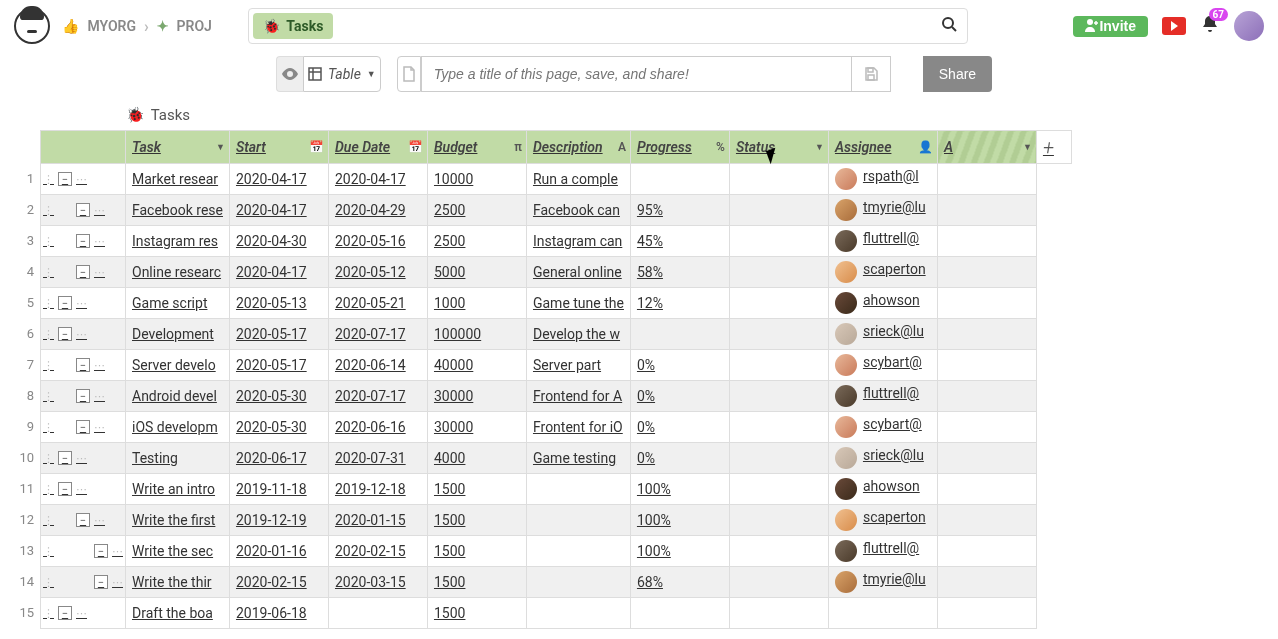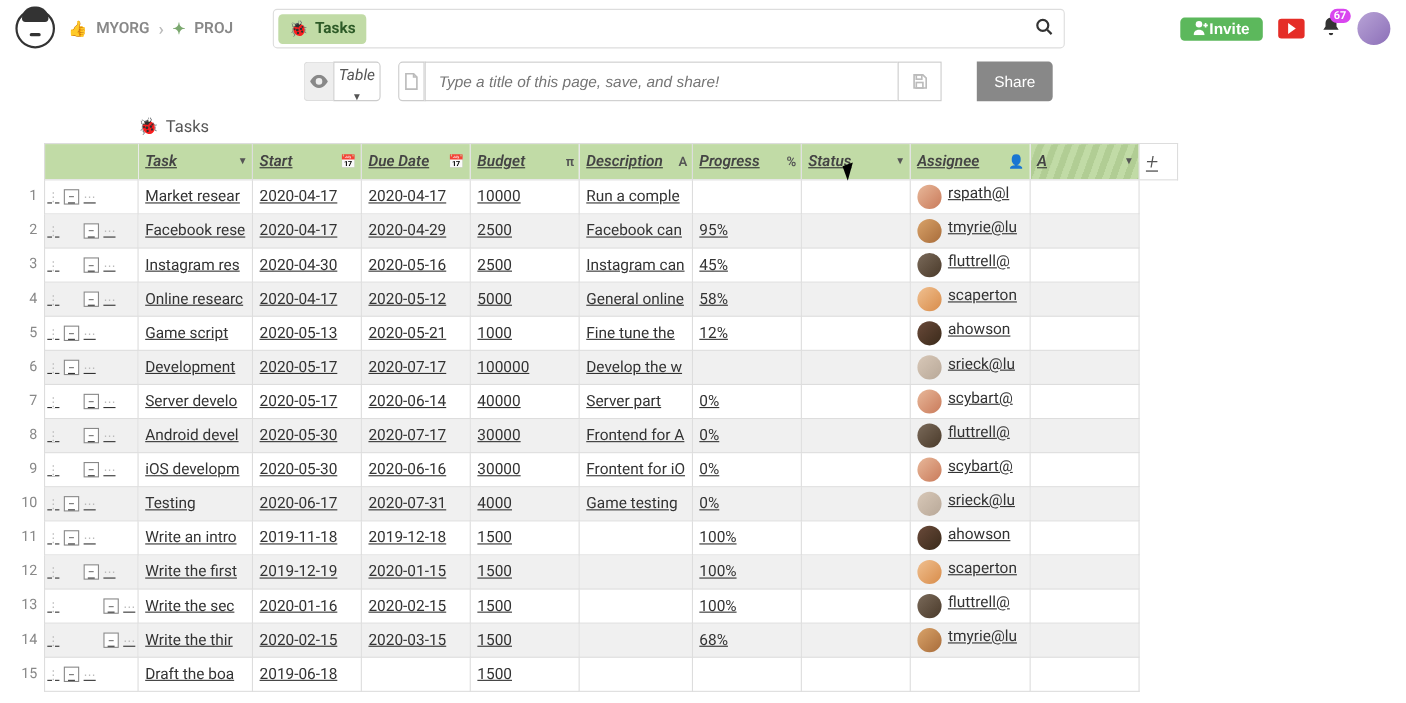--- a/index.html
+++ b/index.html
@@ -62,21 +62,21 @@
 .yt-icon { width: 24px; height: 18px; background: #e52d27; border-radius: 3px; position: relative; }
 .yt-icon::after { content: ""; position: absolute; left: 9px; top: 4px; border-left: 7px solid #fff; border-top: 5px solid transparent; border-bottom: 5px solid transparent; }
 .bell-wrap { position: relative; color: #333; font-size: 20px; }
 .badge { position: absolute; top: -6px; right: -8px; background: #d946ef; color: #fff; font-size: 10px; font-weight: 700; border-radius: 8px; padding: 1px 4px; }
 .avatar-top { width: 30px; height: 30px; border-radius: 50%; background: linear-gradient(135deg,#b8a3d6,#8c6fb8); }
 
 
 .toolbar { display: flex; align-items: center; gap: 8px; padding: 4px 0 10px 276px; }
 .tbtn {
   border: 1px solid #ccc; background: #fff; border-radius: 4px; height: 36px;
-  display: flex; align-items: center; justify-content: center; padding: 0 4px; color: #555; flex-direction: column;
+  display: flex; align-items: center; justify-content: center; padding: 0 4px; color: #555;
 }
 .tbtn.ghost { background: #eee; border-color: #ddd; }
 .tbtn.disabled { color: #bbb; }
 .view-select { gap: 6px; font-style: italic; color: #555; }
 .title-input {
   border: 1px solid #ccc; height: 36px; width: 430px; padding: 0 12px;
   font-style: italic; color: #888; font-size: 14px; border-radius: 0;
   border-right: none;
 }
 .save-icon-btn { border: 1px solid #ccc; height: 36px; width: 40px; display: flex; align-items: center; justify-content: center; color: #bbb; }
@@ -394,21 +394,21 @@
               <span class="tree-toggle-wrap">
                 <span class="tree-toggle">−</span>
                 <span class="tree-handle">⋯</span>
               </span>
             </div>
           </td>
           <td class="col-task">Game script</td>
           <td class="col-start">2020-05-13</td>
           <td class="col-due">2020-05-21</td>
           <td class="col-budget">1000</td>
-          <td class="col-desc">Fine tune the</td>
+          <td class="col-desc">Game tune the</td>
           <td class="col-progress">12%</td>
           <td class="col-status"></td>
           <td class="col-assignee">
             <div class="assignee-cell">
               <div class="avatar av4"></div>
               <span>ahowson</span>
             </div>
           </td>
           <td class="col-last"></td>
         </tr>

